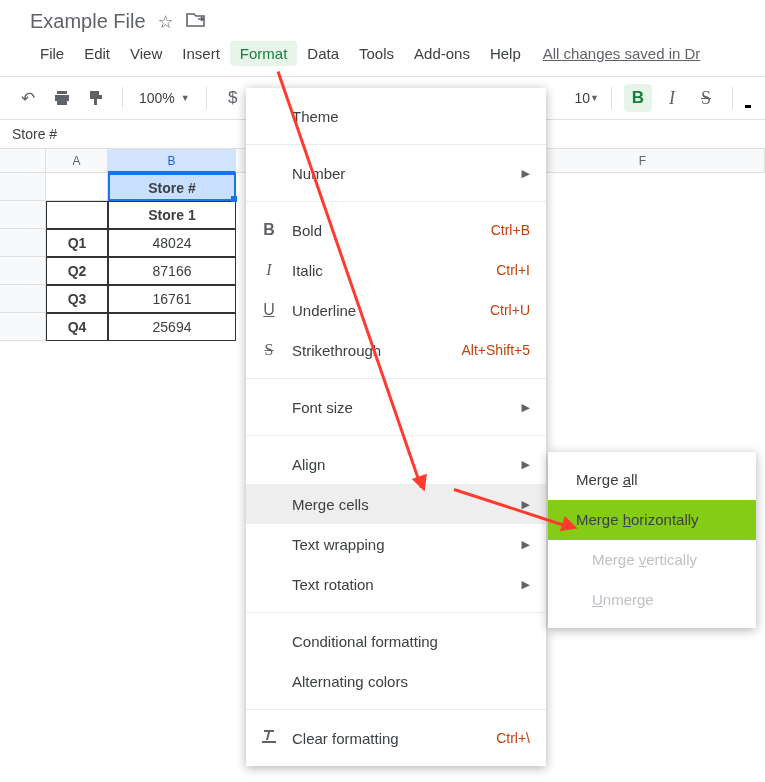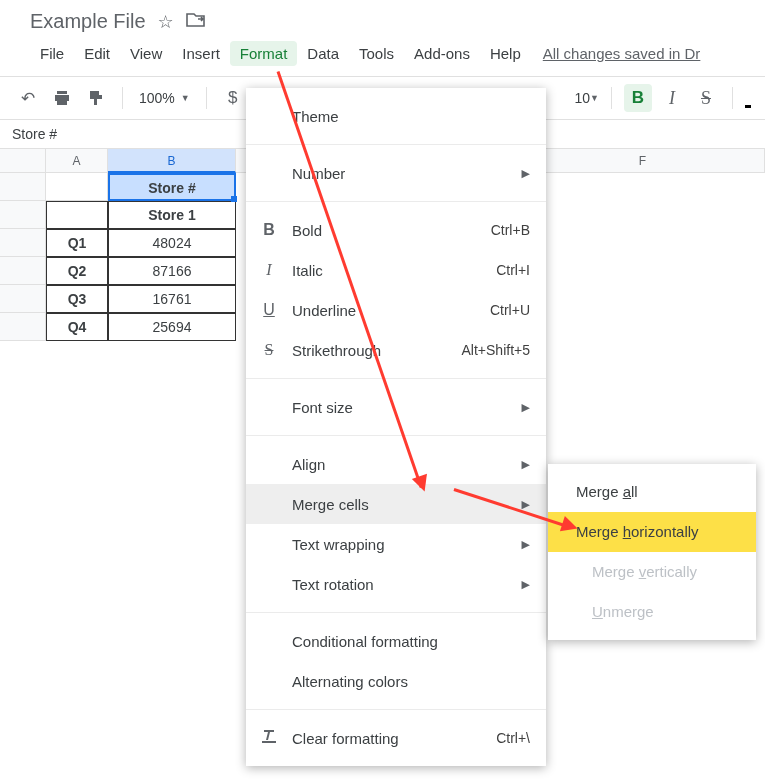--- a/index.html
+++ b/index.html
@@ -43,27 +43,27 @@
     .cell.sel { background: #c8dfff; border: 2px solid #1a73e8; position: relative; }
     .cell.sel::after { content: ""; position: absolute; right: -3px; bottom: -3px; width: 6px; height: 6px; background: #1a73e8; }
     .col-F-head { width: 285px; }
     
     
     .dropdown { position: absolute; top: 88px; left: 246px; width: 300px; background: #fff; box-shadow: 0 2px 10px rgba(0,0,0,0.3); padding: 8px 0; z-index: 10; }
     .dd-item { display: flex; align-items: center; height: 40px; font-size: 15px; color: #3c4043; cursor: pointer; padding: 0 16px 0 0; }
     .dd-item:hover, .dd-item.hover { background: #eee; }
     .dd-icon { width: 46px; text-align: center; font-size: 16px; color: #5f6368; }
     .dd-label { flex: 1; }
-    .dd-shortcut { font-size: 14px; color: #404040; }
+    .dd-shortcut { font-size: 14px; color: #c2410c; }
     .dd-arrow { font-size: 11px; color: #5f6368; margin-left: 8px; }
     .dd-sep { height: 1px; background: #ebebeb; margin: 8px 0; }
     
-    .submenu { position: absolute; top: 464px; left: 548px; width: 208px; background: #fff; box-shadow: 0 2px 10px rgba(0,0,0,0.3); padding: 8px 0; z-index: 11; }
+    .submenu { position: absolute; top: 452px; left: 548px; width: 208px; background: #fff; box-shadow: 0 2px 10px rgba(0,0,0,0.3); padding: 8px 0; z-index: 11; }
     .sub-item { height: 40px; line-height: 40px; padding: 0 28px; font-size: 15px; color: #3c4043; cursor: pointer; }
-    .sub-item:hover, .sub-item.hover { background: #fde047; }
+    .sub-item:hover, .sub-item.hover { background: #84cc16; }
     .sub-item.disabled { color: #bdc1c6; cursor: default; margin-left: 16px; }
     .sub-item u { text-decoration: underline; }
     
     .arrow-line { position: absolute; background: #ff3b30; transform-origin: 0 50%; height: 3px; z-index: 20; }
     .arrow-head { position: absolute; width: 0; height: 0; border-left: 16px solid #ff3b30; border-top: 8px solid transparent; border-bottom: 8px solid transparent; z-index: 20; }
   </style>
 </head>
 <body>
 
 <div class="title-row">

